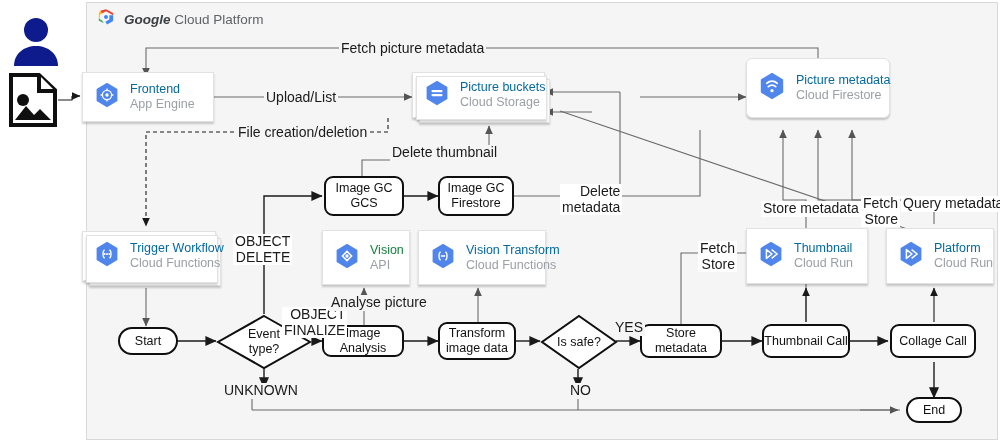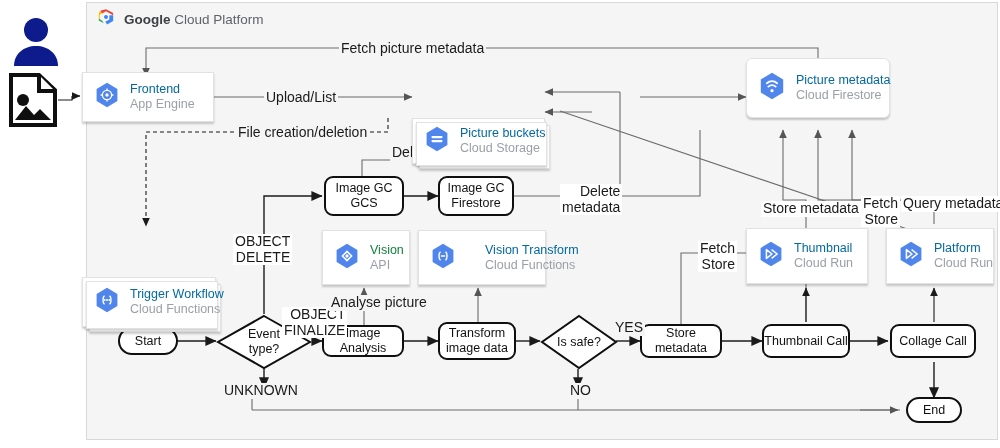--- a/index.html
+++ b/index.html
@@ -17,39 +17,39 @@
   .card .txt{display:flex;flex-direction:column;justify-content:center;line-height:1.18;}
   .card .t1{font-size:12.5px;color:#0369a1;white-space:nowrap;}
   .card .t2{font-size:12.5px;color:#9aa0a6;white-space:nowrap;}
   .card.muted .t1{color:#15803d;}
   .stack::before{content:"";position:absolute;left:6px;top:6px;right:-6px;bottom:-6px;
         background:#ffffff;border:1px solid #e2e2e2;z-index:-1;
         box-shadow:0 2px 2px rgba(0,0,0,.20);}
   .stack::after{content:"";position:absolute;left:3px;top:3px;right:-3px;bottom:-3px;
         background:#ffffff;border:1px solid #e2e2e2;z-index:-1;
         box-shadow:0 2px 2px rgba(0,0,0,.18);}
-  .stack{z-index:2;margin-top:46px;}
+  .stack{z-index:2;}
   
   .proc{position:absolute;background:#ffffff;border:2px solid #0f0f0f;border-radius:9px;
         box-sizing:border-box;display:flex;align-items:center;justify-content:center;
         text-align:center;font-size:12.5px;color:#111;line-height:1.18;}
   .term{position:absolute;background:#ffffff;border:2px solid #0f0f0f;border-radius:999px;
         box-sizing:border-box;display:flex;align-items:center;justify-content:center;
         font-size:12.5px;color:#111;}
   .dia{position:absolute;display:flex;align-items:center;justify-content:center;}
   .dia .shape{position:absolute;left:0;top:0;width:100%;height:100%;}
   .dia .lbl{position:relative;z-index:2;font-size:12.5px;color:#111;text-align:center;line-height:1.18;}
   
   .elab{position:absolute;background:#f5f5f5;font-size:14px;color:#1a1a1a;
         line-height:1.12;text-align:right;white-space:pre;padding:0 2px;}
   .elab.white{background:#ffffff;}
   
   .gcp{position:absolute;left:96px;top:7px;display:flex;align-items:center;gap:8px;}
   .gcp .word{font-size:13.5px;color:#5f6368;}
-  .gcp .word b{color:#3c4043;font-weight:bold;}
+  .gcp .word b{color:#3c4043;font-weight:bold;font-style:italic;}
   
   .actor{position:absolute;}
 </style>
 </head>
 <body>
 
 <div id="stage">
 
   <div class="frame"></div>
 
@@ -239,21 +239,21 @@
       <path d="M12 8.4l4.6 4.6L12 17.6 7.4 13z" fill="none" stroke="#fff" stroke-width="1.5"></path>
       <circle cx="12" cy="13" r="1.7" fill="#fff"></circle>
         </svg>
     </span>
     <span class="txt">
       <span class="t1">Vision</span>
       <span class="t2">API</span>
     </span>
   </div>
 
-  <div class="card" style="left:418px;top:230px;width:128px;height:55px;gap:19px;">
+  <div class="card" style="left:418px;top:230px;width:128px;height:55px;">
     <span class="ico">
       <svg width="24" height="26" viewBox="0 0 24 26">
           <path d="M12 .8 22.4 6.9v12.2L12 25.2 1.6 19.1V6.9z" fill="#5086EC"></path>
       <path d="M9.2 9.2c-1.6 1-1.6 6.6 0 7.6M14.8 9.2c1.6 1 1.6 6.6 0 7.6" fill="none" stroke="#fff" stroke-width="1.4" stroke-linecap="round"></path>
       <rect x="9.6" y="12.2" width="4.8" height="1.6" rx=".8" fill="#fff"></rect>
         </svg>
     </span>
     <span class="txt">
       <span class="t1">Vision Transform</span>
       <span class="t2">Cloud Functions</span>

